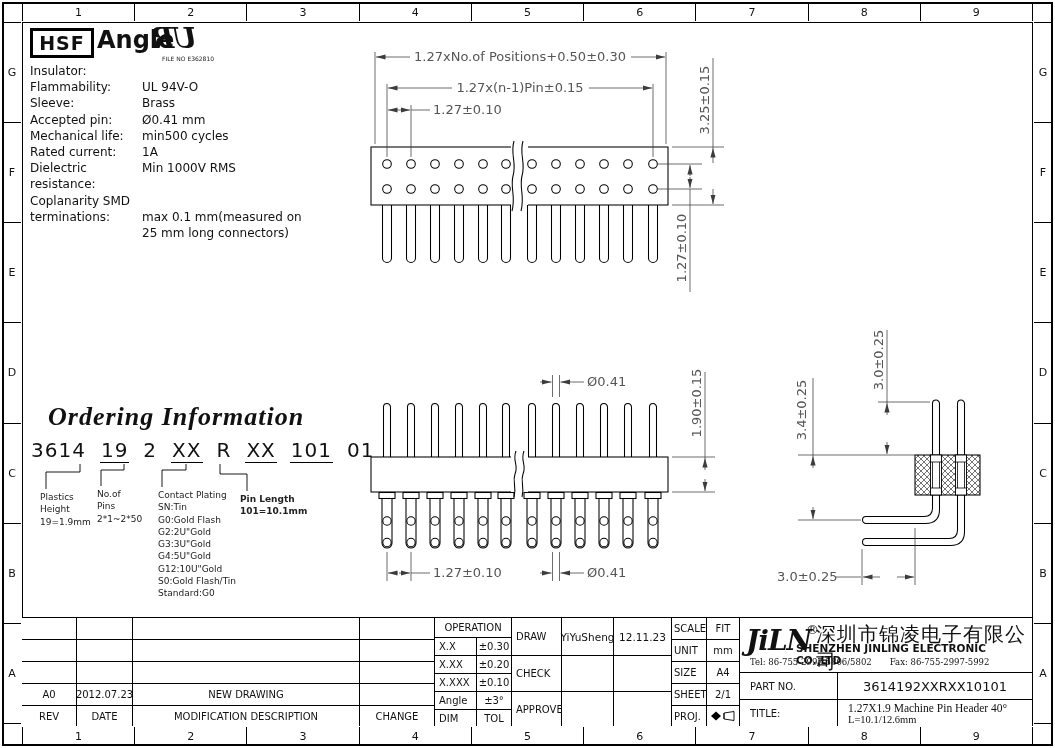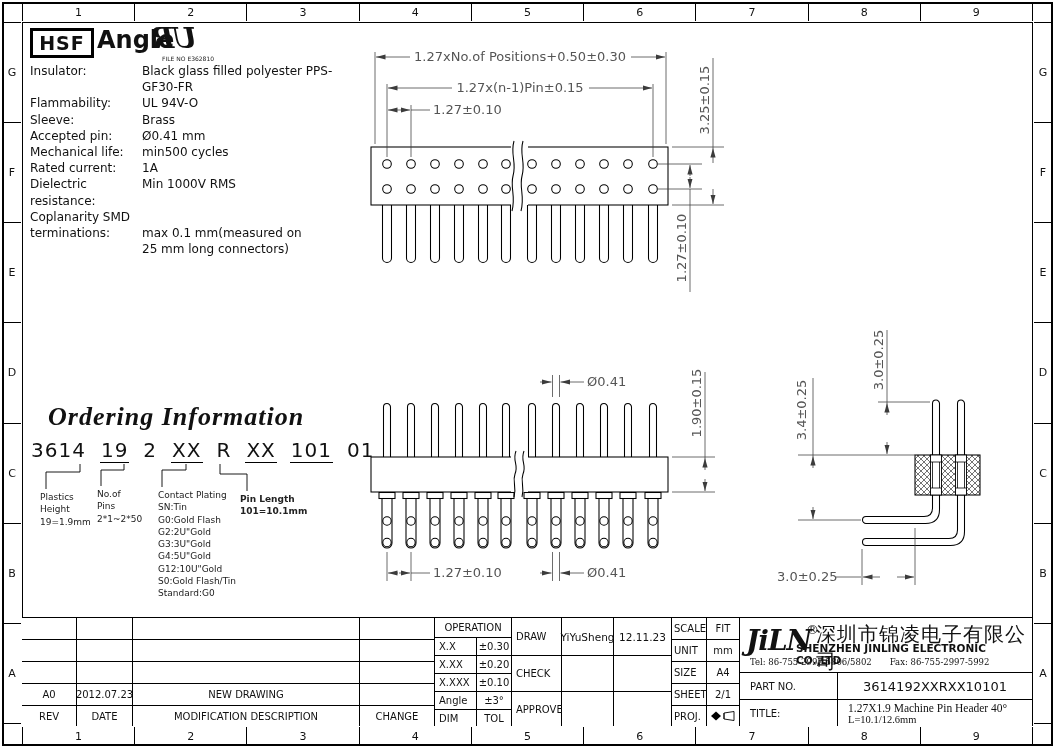--- a/index.html
+++ b/index.html
@@ -108,21 +108,20 @@
   </div>
 
   <div class="hsf">HSF</div>
   <div class="rohs">Angle</div>
   <div class="ulmark">UR</div>
   <div class="ulfile">FILE NO E362810</div>
 
   <div class="ts">
     <div class="row">
         <span class="lb">Insulator:</span>
-        <span>Black glass filled polyester PPS-GF30-FR</span>
       </div>
     <div class="row">
         <span class="lb">Flammability:</span>
         <span>UL 94V-O</span>
       </div>
     <div class="row">
         <span class="lb">Sleeve:</span>
         <span>Brass</span>
       </div>
     <div class="row">

